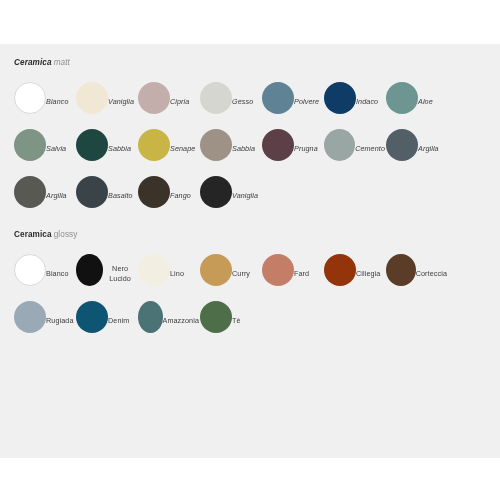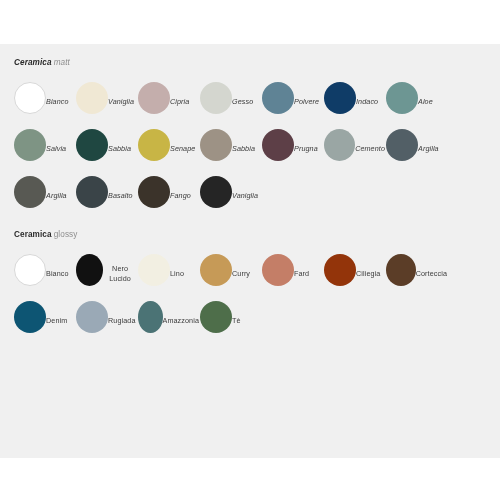--- a/index.html
+++ b/index.html
@@ -198,28 +198,28 @@
         </div>
         <div class="swatch-cell">
           <div class="swatch-dot" style="background: rgb(147, 52, 10);"></div>
           <div class="swatch-label">Ciliegia</div>
         </div>
         <div class="swatch-cell">
           <div class="swatch-dot" style="background: rgb(91, 61, 39);"></div>
           <div class="swatch-label">Corteccia</div>
         </div>
         <div class="swatch-cell">
+          <div class="swatch-dot" style="background: rgb(154, 169, 182);"></div>
+          <div class="swatch-label">Rugiada</div>
+        </div>
+        <div class="swatch-cell">
           <div class="swatch-dot" style="background: rgb(13, 85, 115);"></div>
           <div class="swatch-label">Denim</div>
         </div>
         <div class="swatch-cell">
-          <div class="swatch-dot" style="background: rgb(154, 169, 182);"></div>
-          <div class="swatch-label">Rugiada</div>
-        </div>
-        <div class="swatch-cell">
           <div class="swatch-dot" style="background: rgb(75, 115, 117);"></div>
           <div class="swatch-label">Amazzonia</div>
         </div>
         <div class="swatch-cell">
           <div class="swatch-dot" style="background: rgb(78, 110, 74);"></div>
           <div class="swatch-label">Tè</div>
         </div>
       </div>
   </div>
 

